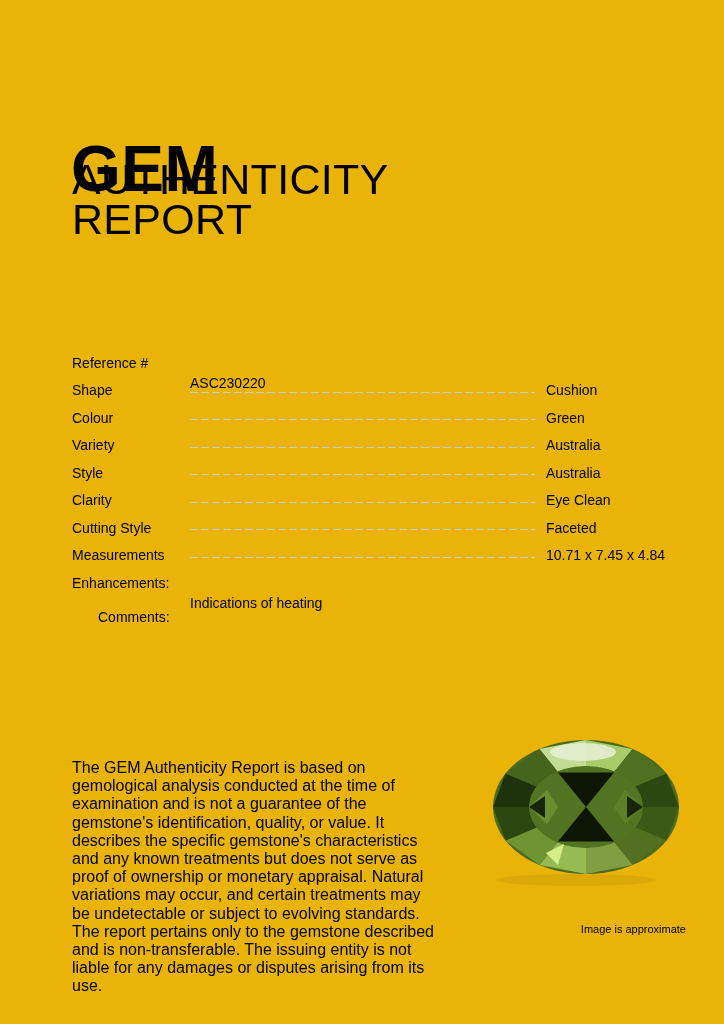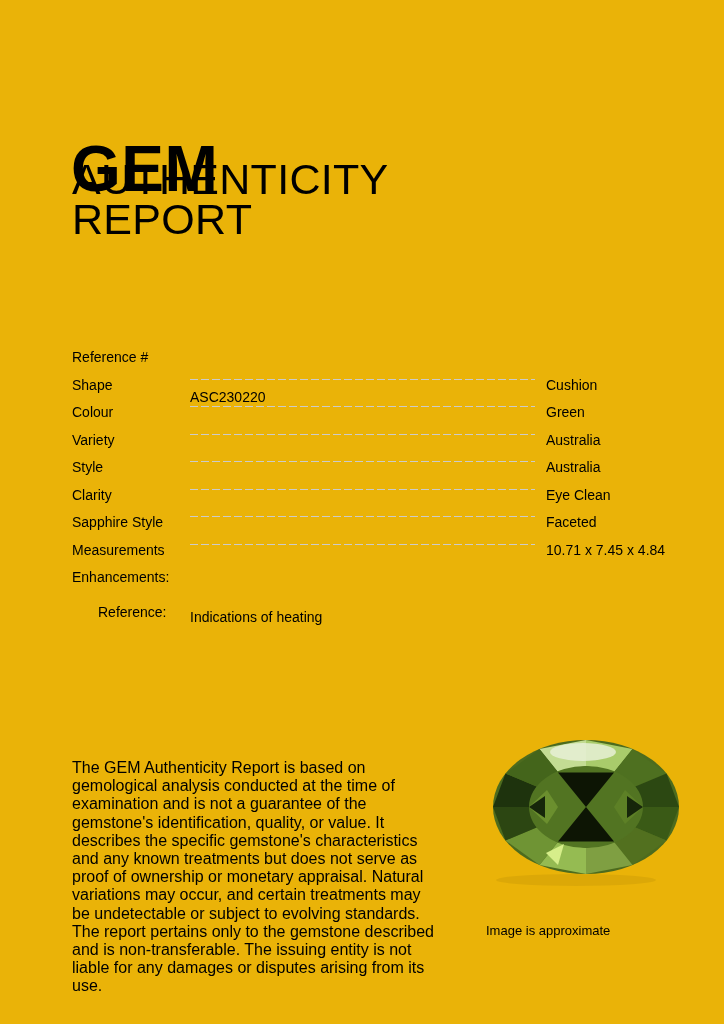--- a/index.html
+++ b/index.html
@@ -11,38 +11,38 @@
   .brand {
     position:absolute; left:71px; top:94px;
     font-size:64px; font-weight:700; line-height:1; letter-spacing:0.5px;
   }
   .title {
     position:absolute; left:72px; top:160px;
     font-size:43px; font-weight:400; line-height:39.5px; letter-spacing:0.3px;
   }
   
   .fields { position:absolute; left:72px; top:349px; width:596px; }
-  .frow { display:flex; align-items:flex-start; height:27.5px; font-size:14px; }
+  .frow { display:flex; align-items:center; height:27.5px; font-size:14px; }
   .flabel { flex:0 0 118px; white-space:nowrap; }
   .fleader {
     flex:0 0 345px; height:1px; position:relative; top:2px;
     background:repeating-linear-gradient(90deg,#cbcbcb 0 8px, rgba(0,0,0,0) 8px 11px);
   }
   .fvalue { margin-left:11px; white-space:nowrap; }
   .fvalue-inline { white-space:nowrap;margin-top:40px; }
   .comments-row { margin-top:7px; }
   .comments-row .flabel { margin-left:26px; flex-basis:auto; }
   
   .disclaimer {
     position:absolute; left:72px; top:759px; width:366px;
     font-size:16px; line-height:18.2px; margin:0;
   }
   .gemfig { position:absolute; left:486px; top:734px; width:200px; margin:0; padding:0; }
   .gemfig svg { display:block; }
-  .gemfig figcaption { margin-top:34px; font-size:13px; text-align:left; width:200px; }
+  .gemfig figcaption { margin-top:34px; font-size:11px; text-align:right; width:200px; }
 </style>
 </head>
 <body>
 
 <div class="page">
 
   <h1 class="brand">GEM</h1>
   <div class="title">
     <div>AUTHENTICITY</div>
     <div>REPORT</div>
@@ -73,36 +73,36 @@
       <span class="flabel">Style</span>
       <span class="fleader"></span>
       <span class="fvalue">Australia</span>
     </div>
     <div class="frow">
       <span class="flabel">Clarity</span>
       <span class="fleader"></span>
       <span class="fvalue">Eye Clean</span>
     </div>
     <div class="frow">
-      <span class="flabel">Sapphire Style</span>
+      <span class="flabel">Cutting Style</span>
       <span class="fleader"></span>
       <span class="fvalue">Faceted</span>
     </div>
     <div class="frow">
       <span class="flabel">Measurements</span>
       <span class="fleader"></span>
       <span class="fvalue">10.71 x 7.45 x 4.84</span>
     </div>
 
     <div class="frow">
       <span class="flabel">Enhancements:</span>
       <span class="fvalue-inline">Indications of heating</span>
     </div>
     <div class="frow comments-row">
-      <span class="flabel">Reference:</span>
+      <span class="flabel">Comments:</span>
       <span class="fvalue-inline"></span>
     </div>
   </section>
 
   <p class="disclaimer">The GEM Authenticity Report is based on gemological analysis conducted at the time of examination and is not a guarantee of the gemstone's identification, quality, or value. It describes the specific gemstone's characteristics and any known treatments but does not serve as proof of ownership or monetary appraisal. Natural variations may occur, and certain treatments may be undetectable or subject to evolving standards. The report pertains only to the gemstone described and is non-transferable. The issuing entity is not liable for any damages or disputes arising from its use.</p>
 
   <figure class="gemfig">
     <svg width="200" height="155" viewBox="0 0 200 155" role="img">
 
       <ellipse cx="90" cy="146" rx="80" ry="6" opacity="0.06" fill="#000000"></ellipse>

